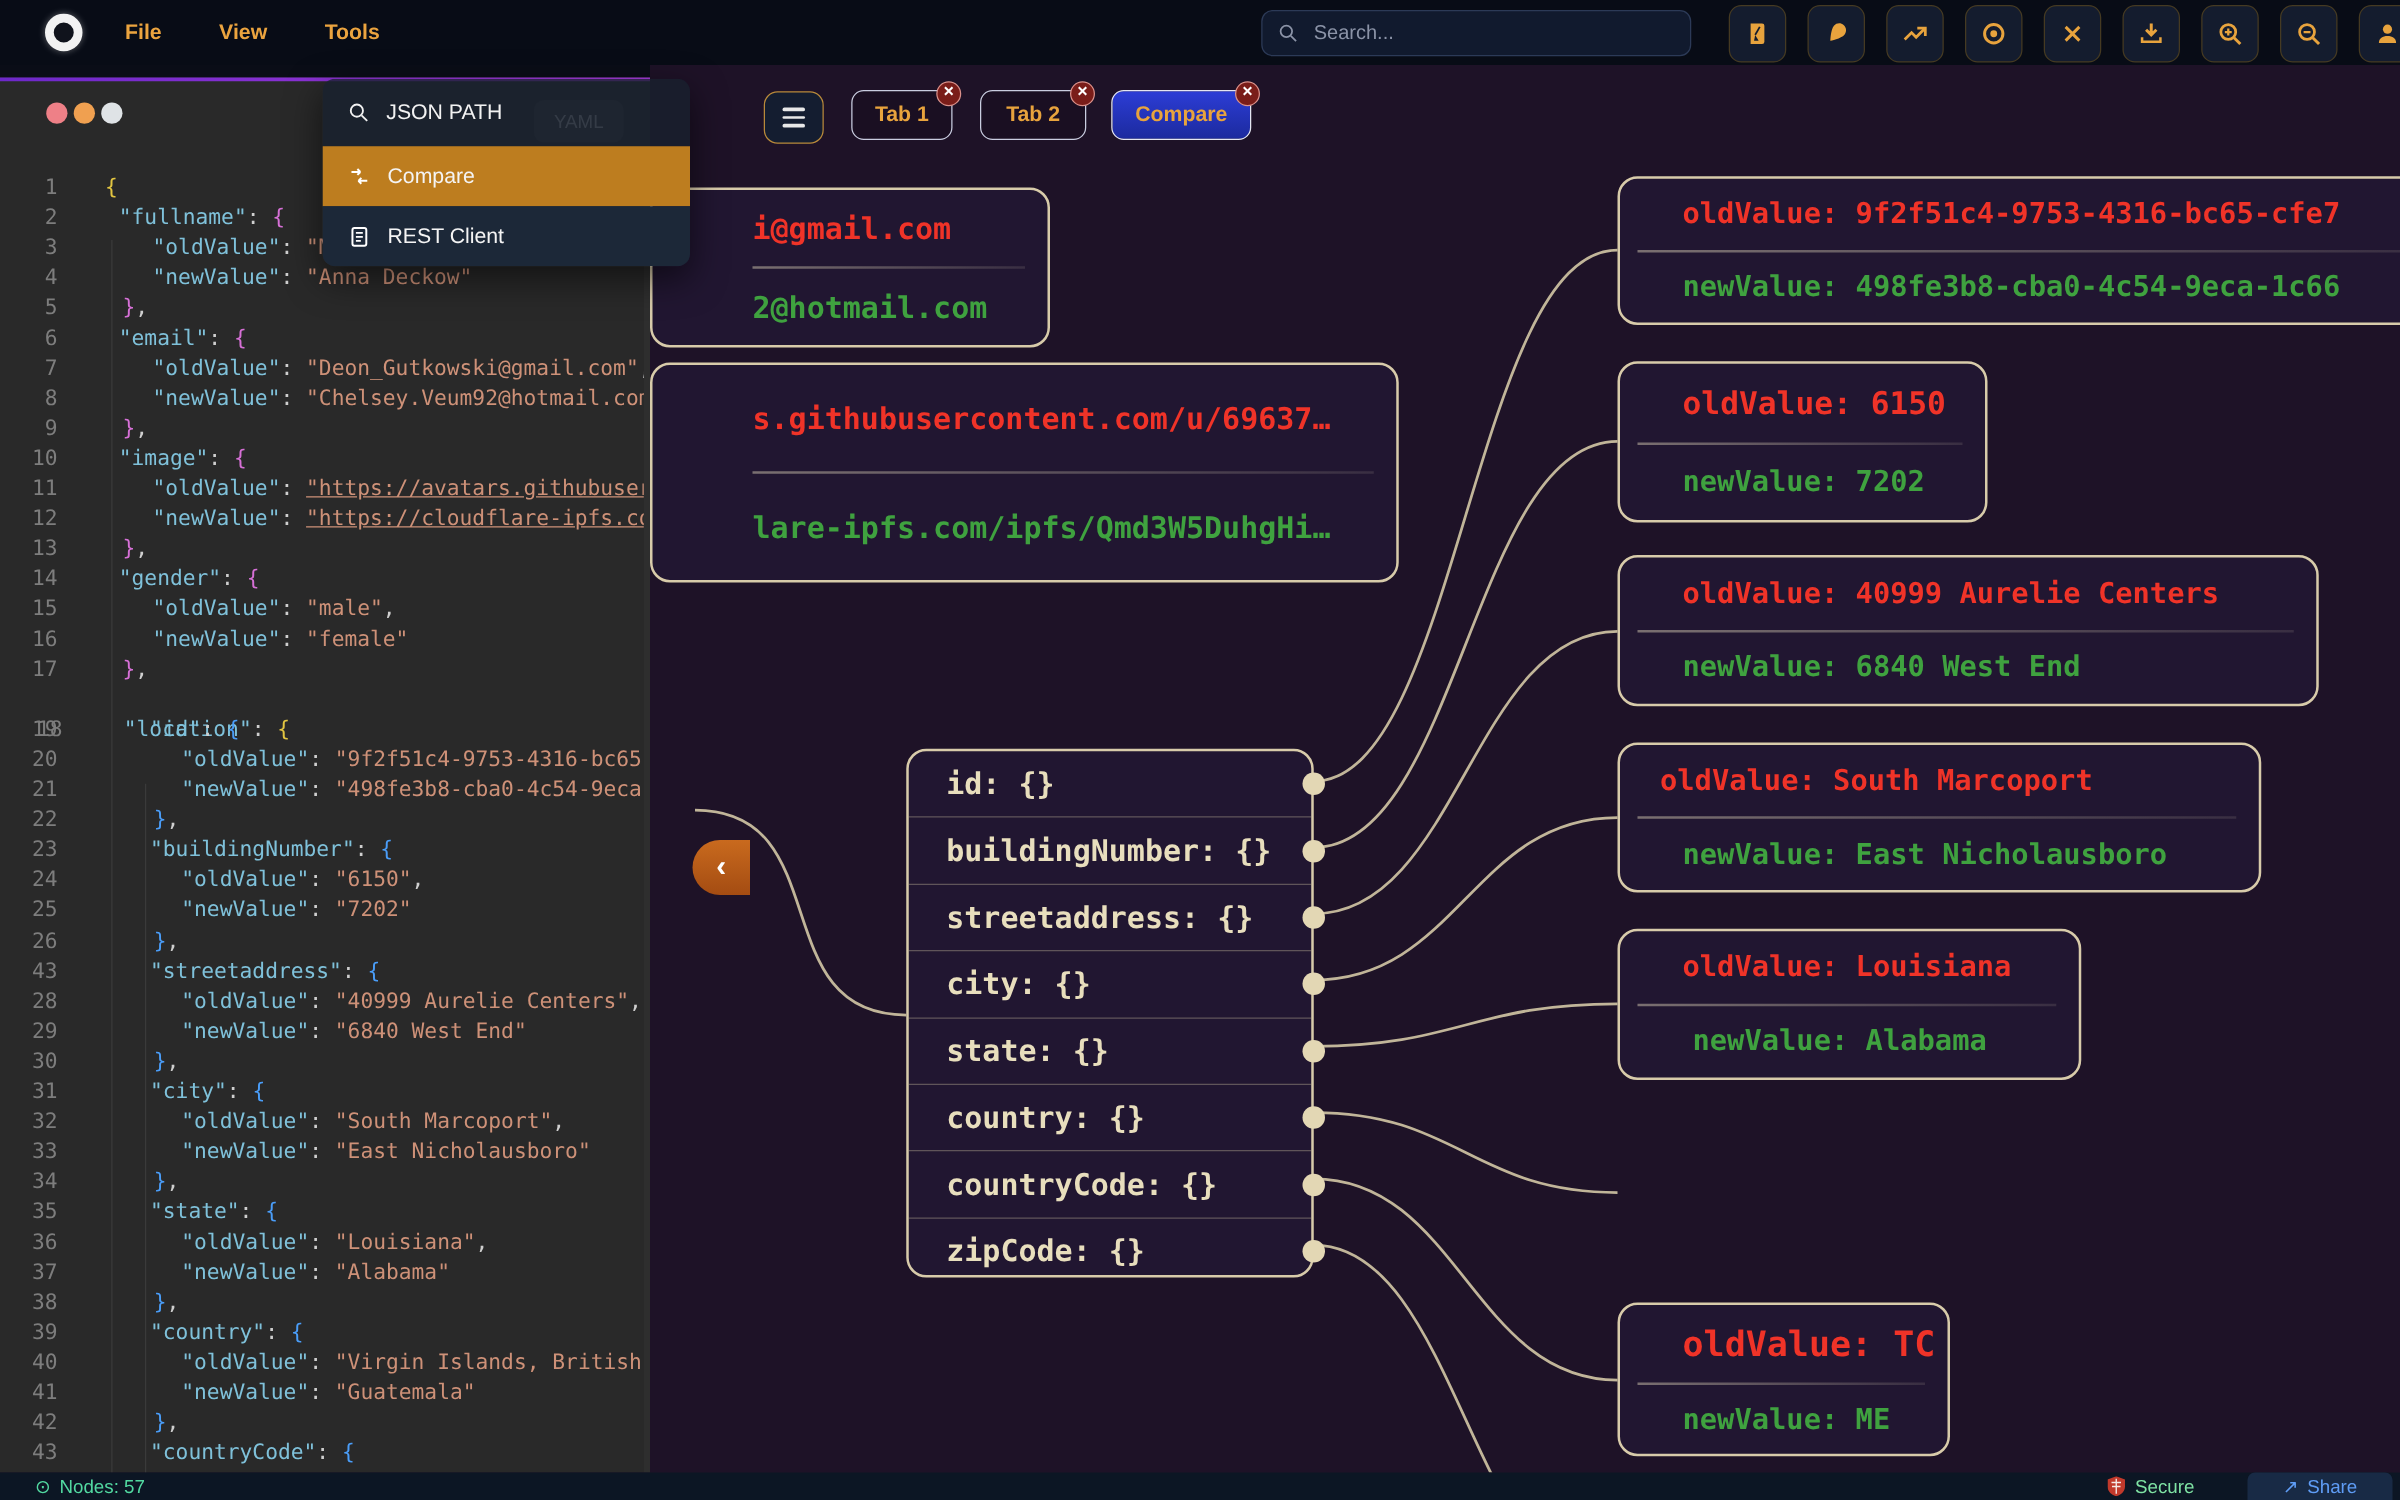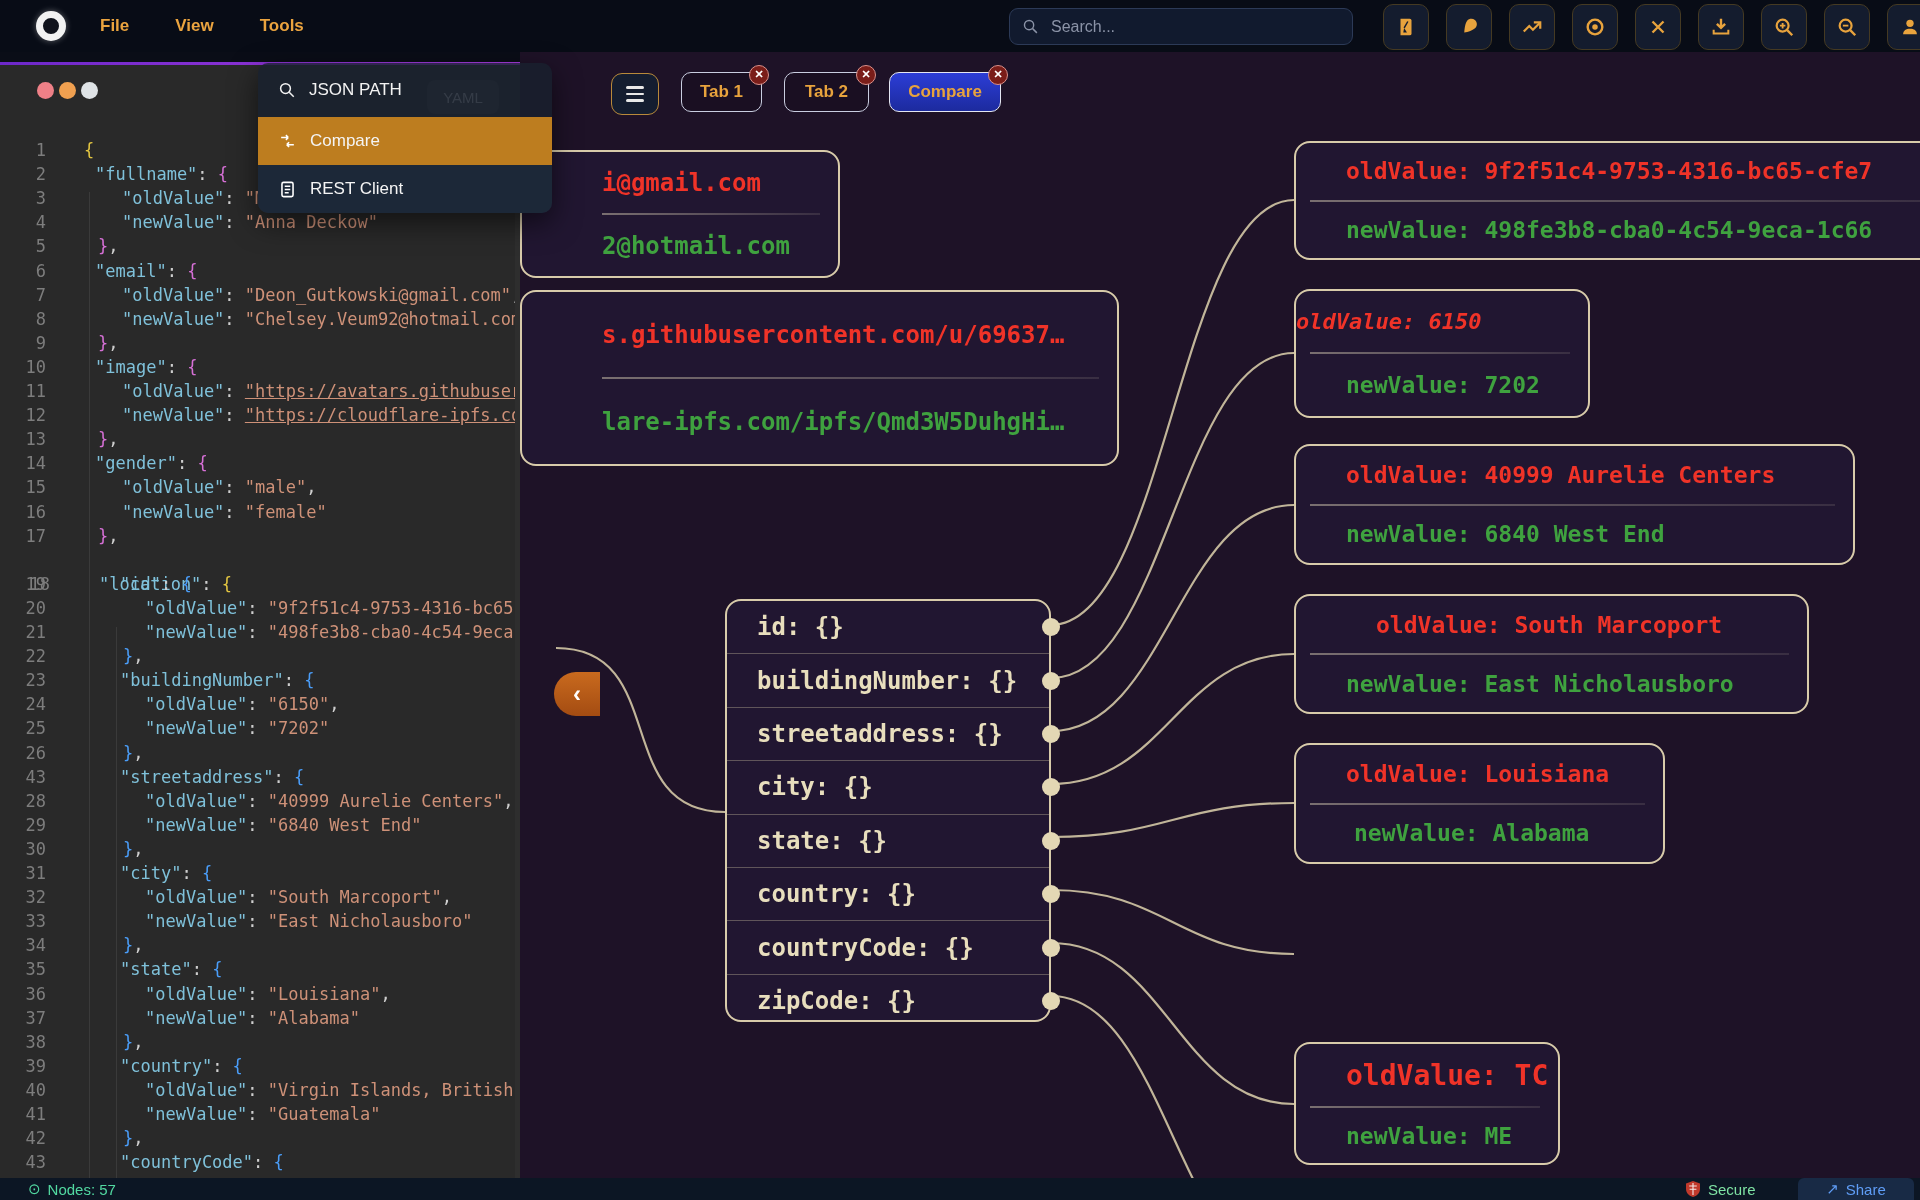--- a/index.html
+++ b/index.html
@@ -134,31 +134,31 @@
         <div class="cdot"></div>
       </div>
     </div>
 
 <div class="knode" style="left: 1294px; top: 89px; width: 660px; height: 119px;">
       <div class="krow old" style="padding-left: 50px; font-size: 23px;">oldValue: 9f2f51c4-9753-4316-bc65-cfe7</div>
       <div class="ksep"></div>
       <div class="krow new" style="padding-left: 50px; font-size: 23px;">newValue: 498fe3b8-cba0-4c54-9eca-1c66</div>
     </div>
     <div class="knode" style="left: 1294px; top: 237px; width: 296px; height: 129px;">
-      <div class="krow old" style="font-size: 22px; font-style: italic;">oldValue: 6150</div>
+      <div class="krow old" style="padding-left: 50px; font-size: 25px;">oldValue: 6150</div>
       <div class="ksep"></div>
       <div class="krow new" style="padding-left: 50px; font-size: 23px;">newValue: 7202</div>
     </div>
     <div class="knode" style="left: 1294px; top: 392px; width: 561px; height: 121px;">
       <div class="krow old" style="padding-left: 50px; font-size: 23px;">oldValue: 40999 Aurelie Centers</div>
       <div class="ksep"></div>
       <div class="krow new" style="padding-left: 50px; font-size: 23px;">newValue: 6840 West End</div>
     </div>
     <div class="knode" style="left: 1294px; top: 542px; width: 515px; height: 120px;">
-      <div class="krow old" style="padding-left: 80px; font-size: 23px;">oldValue: South Marcoport</div>
+      <div class="krow old" style="padding-left: 32px; font-size: 23px;">oldValue: South Marcoport</div>
       <div class="ksep"></div>
       <div class="krow new" style="padding-left: 50px; font-size: 23px;">newValue: East Nicholausboro</div>
     </div>
     <div class="knode" style="left: 1294px; top: 691px; width: 371px; height: 121px;">
       <div class="krow old" style="padding-left: 50px; font-size: 23px;">oldValue: Louisiana</div>
       <div class="ksep"></div>
       <div class="krow new" style="padding-left: 58px; font-size: 23px;">newValue: Alabama</div>
     </div>
     <div class="knode" style="left: 1294px; top: 990px; width: 266px; height: 123px;">
       <div class="krow old" style="padding-left: 50px; font-size: 28px;">oldValue: TC</div>

